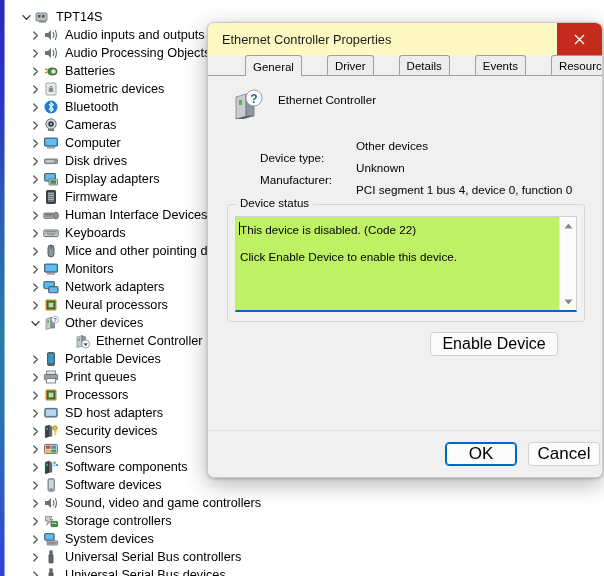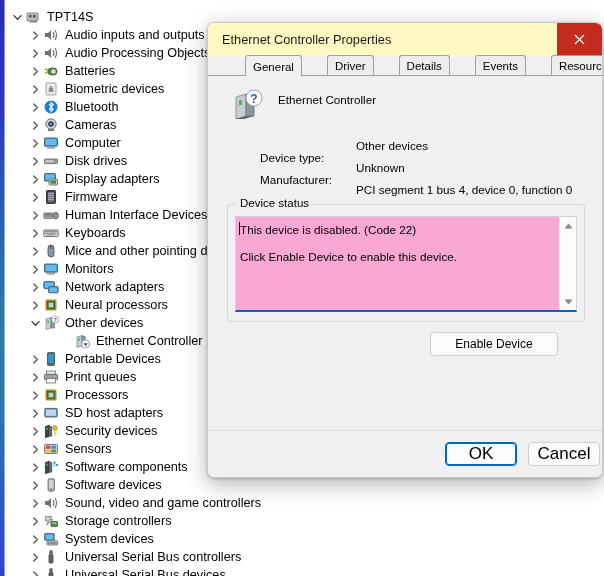--- a/index.html
+++ b/index.html
@@ -60,21 +60,21 @@
   }
   .chev svg { display:block; margin: 0 auto; }
   .tnode-icon {
     width: 17px; flex: 0 0 17px;
     height: 16px;
     margin-right: 5px;
     position: relative;
   }
   .tnode-label { font-size: 12.7px; }
 
-  .lvl0 { padding-left: 4px; }
+  .lvl0 { padding-left: 13px; }
   .lvl1 { padding-left: 22px; }
   .lvl2 { padding-left: 53px; }
 
   
   #dialog {
     position: absolute;
     left: 207px; top: 22px;
     width: 396px; height: 456px;
     background: #f0f0f0;
     border: 1px solid #c9c9c9;
@@ -189,21 +189,21 @@
   #status-box-outline {
     position: absolute;
     left: 0; top: 0; right: 0; bottom: 0;
     border: 1px solid #d6d6d6;
     border-radius: 3px;
   }
   #status-field {
     position: absolute;
     left: 8px; top: 12px;
     width: 342px; height: 96px;
-    background: #f9a8d4;
+    background: #bef264;
     border: 1px solid #d0d0d0;
     border-bottom: 2px solid #0067c0;
     overflow: hidden;
   }
   #status-text {
     position: absolute;
     left: 4px; top: 5px;
     right: 20px;
     font-size: 11.7px;
     color: #000;
@@ -232,21 +232,21 @@
   .sb-arrow.up { top: 0; }
   .sb-arrow.down { bottom: 0; }
 
   #enable-btn {
     position: absolute;
     left: 222px; top: 256px;
     width: 128px; height: 24px;
     background: #fbfbfb;
     border: 1px solid #cfcfcf;
     border-radius: 4px;
-    font-size: 12px;
+    font-size: 16px;
     color: #000;
     font-family: "Liberation Sans", sans-serif;
     cursor: pointer;
   }
 
   #footer {
     position: absolute;
     left: 0; bottom: 0;
     width: 100%; height: 47px;
     background: #f0f0f0;

